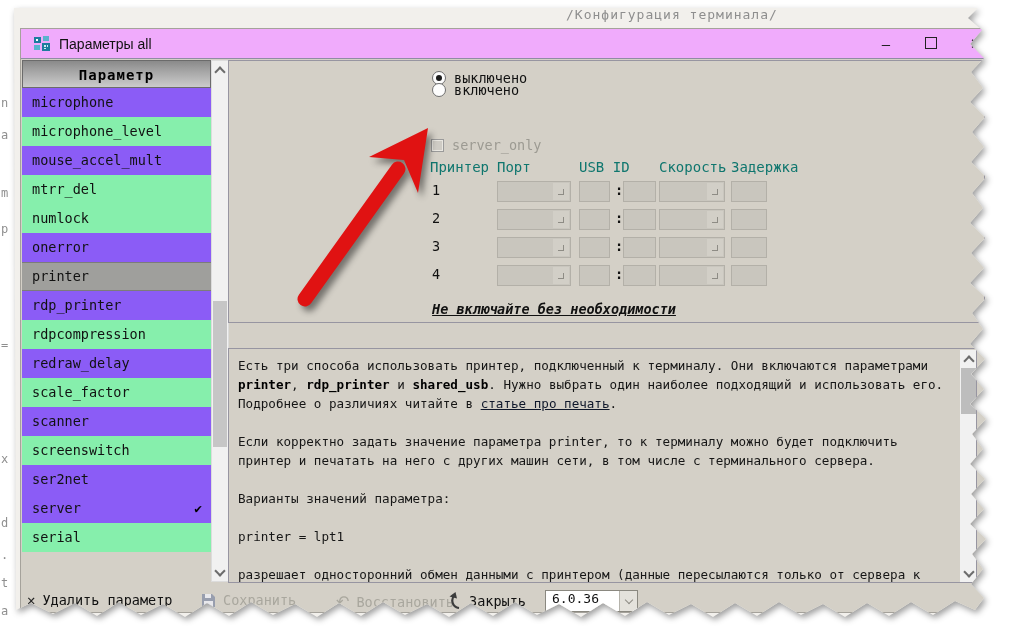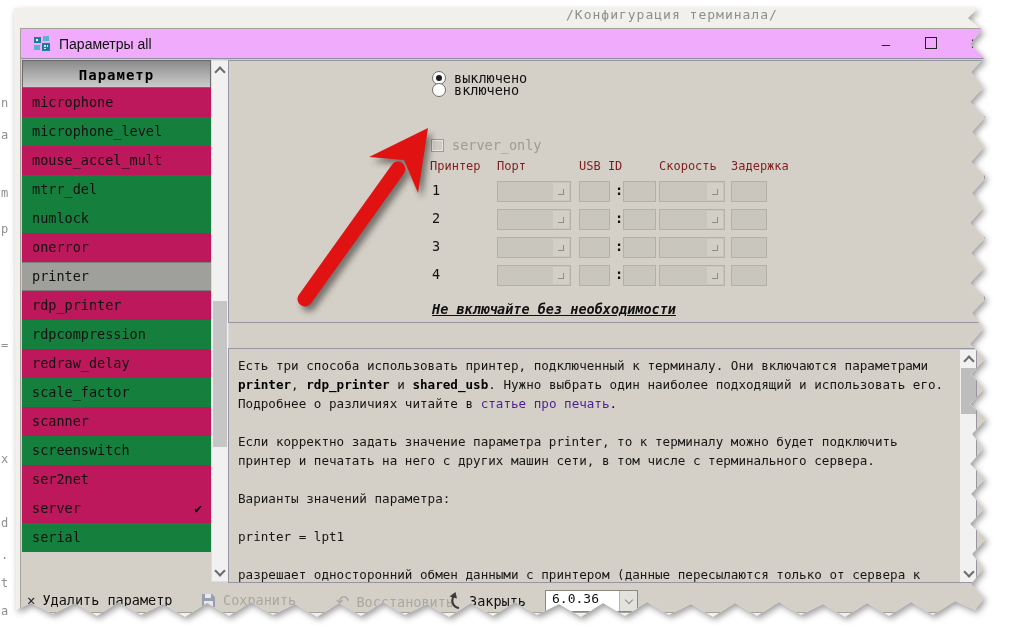--- a/index.html
+++ b/index.html
@@ -22,22 +22,22 @@
   .wbtn{width:18px;text-align:center;font-family:"Liberation Sans",sans-serif;font-size:15px;color:#222;cursor:default;line-height:30px;}
   .maxsq{display:inline-block;width:10px;height:10px;border:1px solid #222;}
 
   
   .list-header{position:absolute;left:1px;top:31px;width:189px;height:28px;line-height:28px;text-align:center;
     font-size:14px;font-weight:bold;letter-spacing:1px;color:#000;
     background:linear-gradient(180deg,#8a8a8a 0%,#a9a9a9 45%,#cbcbcb 100%);
     border:1px solid #6b6b6b;box-sizing:border-box;}
   .list{position:absolute;left:1px;top:59px;width:189px;height:494px;overflow:hidden;}
   .list-row{height:29px;line-height:29px;padding-left:10px;font-size:13.5px;color:#111;
-    background:#be185d;position:relative;box-sizing:border-box;}
-  .list-row.alt{background:#15803d;}
+    background:#8b5cf6;position:relative;box-sizing:border-box;}
+  .list-row.alt{background:#86efac;}
   .list-row.selected{background:#9f9f9c;border-top:1px solid #7c7c7a;border-bottom:1px solid #7c7c7a;line-height:27px;}
   .list-row .check{position:absolute;right:9px;top:0;font-size:13px;color:#000;}
 
   
   .vscroll{position:absolute;background:#f1f1f1;border:1px solid #dcdcdc;box-sizing:border-box;}
   .list-scroll{left:190px;top:31px;width:18px;height:522px;}
   .desc-scroll{left:731px;top:1px;width:17px;height:232px;border:none;background:#f1f1f1;}
   .sarrow{position:absolute;left:0;width:100%;height:16px;display:flex;align-items:center;justify-content:center;}
   .sarrow.up{top:1px;} .sarrow.down{bottom:1px;}
   .chev{width:6px;height:6px;border-right:2px solid #6c6c6c;border-bottom:2px solid #6c6c6c;display:inline-block;}
@@ -48,42 +48,42 @@
 
   
   .settings-panel{position:absolute;left:207px;top:31px;width:757px;height:263px;
     border:1px solid #9795a1;box-sizing:border-box;}
   .opt-row{position:absolute;display:flex;align-items:center;gap:8px;font-size:13.5px;color:#111;}
   .radio{width:14px;height:14px;border-radius:50%;background:#fdfdfd;border:1px solid #6f6f6f;
     box-sizing:border-box;position:relative;}
   .radio.sel::after{content:"";position:absolute;left:3px;top:3px;width:6px;height:6px;border-radius:50%;background:#1c1c1c;}
   .cbox{width:13px;height:13px;border:1px solid #9a9a9a;background:#cfccc5;box-shadow:inset 0 0 0 1px #e9e7e1;box-sizing:border-box;}
   .dim{color:#9c9a92;}
-  .tbl-head{position:absolute;top:98px;font-size:12px;color:#7f1d1d;}
+  .tbl-head{position:absolute;top:98px;font-size:14px;color:#0f766e;}
   .tbl-row{position:absolute;height:21px;font-size:13.5px;color:#111;}
   .tcell{position:absolute;top:0;}
   .combo{position:absolute;top:0;height:21px;background:#c9c6be;border:1px solid #b3b0a8;box-sizing:border-box;}
   .combo .cbtn{position:absolute;right:1px;top:1px;bottom:1px;width:16px;background:#d2cfc7;
     display:flex;align-items:center;justify-content:center;}
   .combo .cbtn .chev{width:5px;height:5px;border-width:1.5px;border-color:#8e8c85;}
   .field{position:absolute;top:0;height:21px;background:#c9c6be;border:1px solid #b3b0a8;box-sizing:border-box;}
   .colon{font-weight:bold;}
   .warn-link{position:absolute;left:200px;top:240px;width:250px;text-align:center;
     font-size:13.5px;font-weight:bold;font-style:italic;text-decoration:underline;color:#111;cursor:pointer;}
 
   .value-line{position:absolute;left:209px;top:297px;font-size:13.5px;color:#111;}
   .value-line .ital{font-style:italic;}
 
   
   .desc-panel{position:absolute;left:207px;top:319px;width:749px;height:235px;
     border:1px solid #9795a1;box-sizing:border-box;overflow:hidden;}
   .desc-content{position:absolute;left:9px;top:7px;width:715px;font-size:12.6px;line-height:19px;color:#161616;}
   .desc-content p{margin:0 0 19px 0;}
   .desc-content .b{font-weight:bold;color:#000;}
-  .dlink{color:#4c1d95;cursor:pointer;}
+  .dlink{color:#0f172a;text-decoration:underline;cursor:pointer;}
 
   
   .toolbar{position:absolute;left:0;top:560px;width:978px;height:25px;}
   .tb-item{position:absolute;top:3px;display:flex;align-items:center;gap:7px;font-size:13.5px;color:#111;cursor:pointer;}
   .tb-item.disabled{color:#a9a79e;cursor:default;}
   .tb-x{font-size:14px;color:#222;}
   .tb-undo{font-size:16px;color:#a9a79e;font-family:"DejaVu Sans",sans-serif;}
   .ver-combo{position:absolute;left:524px;top:1px;width:93px;height:22px;background:#fff;
     border:1px solid #8a8880;box-sizing:border-box;display:flex;align-items:flex-start;}
   .ver-combo .vtext{flex:1;padding-left:6px;font-size:13px;color:#111;}

